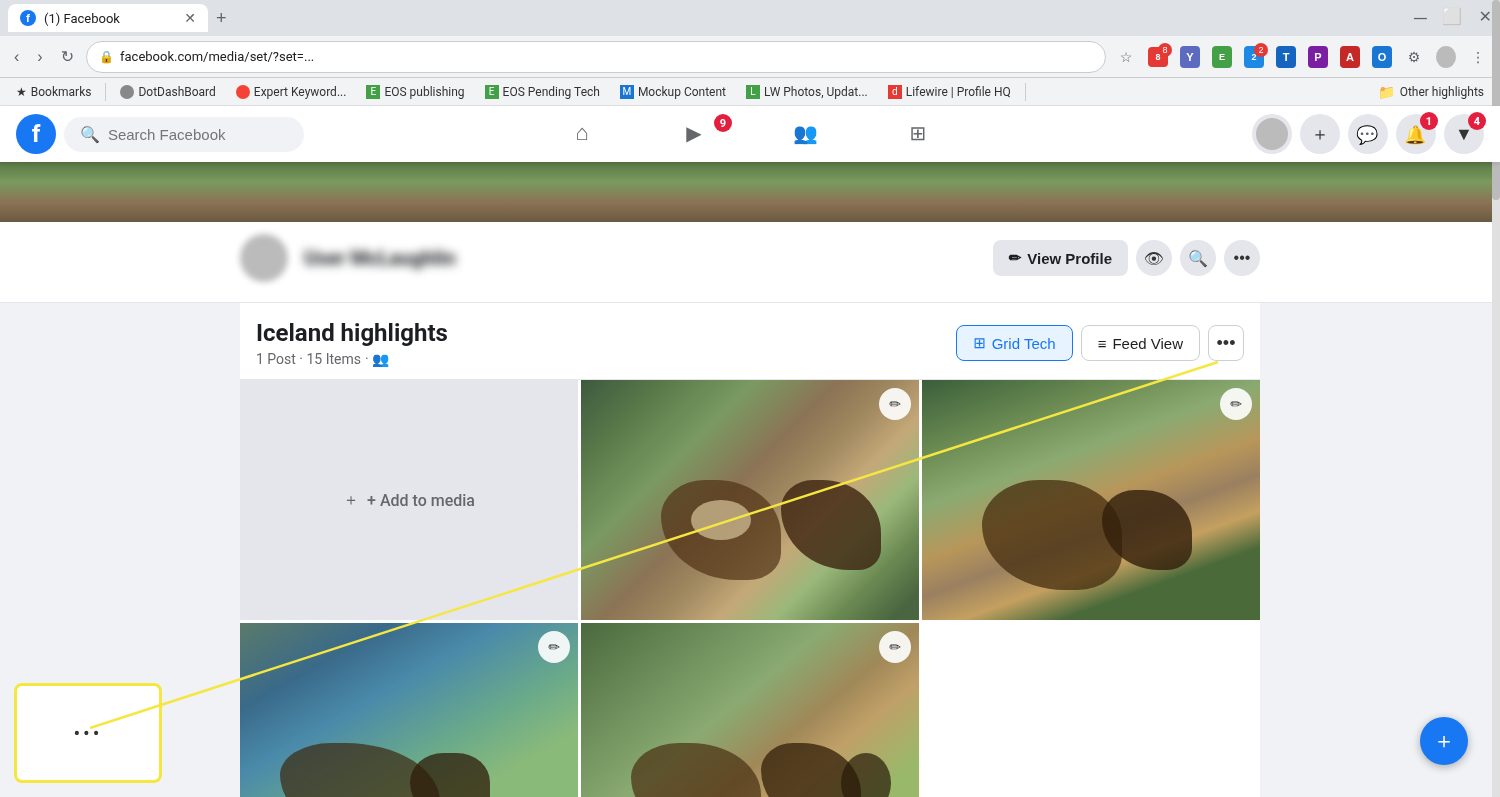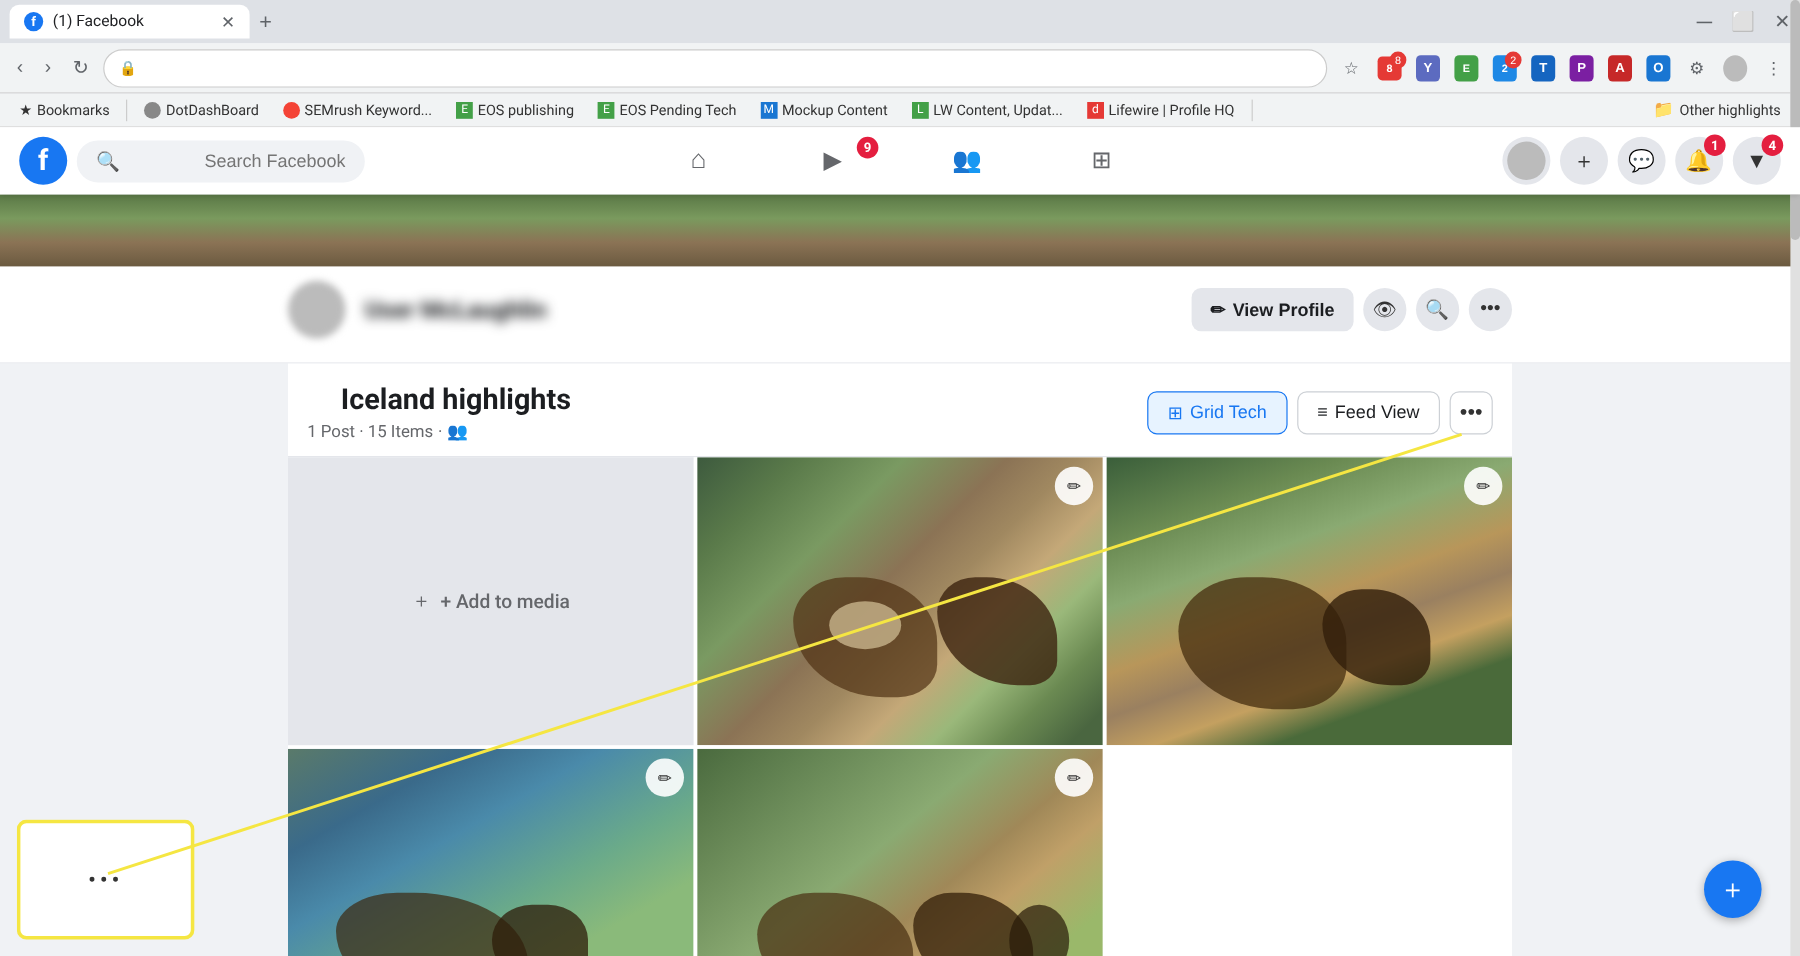--- a/index.html
+++ b/index.html
@@ -24,37 +24,37 @@
 
     .bookmarks-bar { display: flex; align-items: center; height: 28px; padding: 0 8px; background: #f1f3f4; border-bottom: 1px solid #e0e0e0; font-size: 12px; gap: 4px; overflow: hidden; }
     .bookmark-item { display: flex; align-items: center; gap: 4px; padding: 2px 8px; border-radius: 4px; cursor: pointer; white-space: nowrap; color: #333; }
     .bookmark-sep { width: 1px; height: 18px; background: #ccc; margin: 0 2px; }
     .other-bookmarks { margin-left: auto; display: flex; align-items: center; gap: 4px; padding: 2px 8px; cursor: pointer; color: #333; }
 
     
     .fb-nav { background: #fff; height: 56px; display: flex; align-items: center; padding: 0 16px; box-shadow: 0 2px 4px rgba(0,0,0,0.1); position: relative; z-index: 10; }
     .fb-logo { width: 40px; height: 40px; background: #1877f2; border-radius: 50%; display: flex; align-items: center; justify-content: center; color: #fff; font-size: 24px; font-weight: bold; flex-shrink: 0; }
     .fb-search { display: flex; align-items: center; background: #f0f2f5; border-radius: 20px; padding: 8px 16px; gap: 8px; width: 240px; margin-left: 8px; }
-    .fb-search input { background: none; border: none; outline: none; font-size: 15px; color: #65676b; width: 100%; text-align: right; }
+    .fb-search input { background: none; border: none; outline: none; font-size: 15px; color: #65676b; width: 100%; }
     .fb-nav-center { display: flex; align-items: center; gap: 0; position: absolute; left: 50%; transform: translateX(-50%); }
     .fb-nav-item { display: flex; align-items: center; justify-content: center; width: 112px; height: 56px; cursor: pointer; border-bottom: 3px solid transparent; position: relative; }
     .fb-badge { position: absolute; top: 8px; right: 22px; background: #e41e3f; color: #fff; border-radius: 50%; width: 18px; height: 18px; font-size: 11px; display: flex; align-items: center; justify-content: center; font-weight: bold; }
     .fb-nav-right { display: flex; align-items: center; gap: 8px; margin-left: auto; }
     .fb-nav-right-btn { width: 40px; height: 40px; background: #e4e6eb; border-radius: 50%; display: flex; align-items: center; justify-content: center; cursor: pointer; font-size: 18px; color: #333; position: relative; }
     .fb-nav-right-btn .badge { position: absolute; top: -2px; right: -2px; background: #e41e3f; color: #fff; border-radius: 50%; width: 18px; height: 18px; font-size: 11px; display: flex; align-items: center; justify-content: center; font-weight: bold; }
 
     
     .profile-strip { background: #fff; padding: 0 0 8px 0; border-bottom: 1px solid #e4e6eb; }
     .profile-info { display: flex; align-items: center; padding: 12px 240px; gap: 16px; }
     .profile-avatar { width: 48px; height: 48px; border-radius: 50%; background: #bbb; overflow: hidden; }
     .profile-name { font-size: 20px; font-weight: 700; color: #1c1e21; filter: blur(4px); }
     .profile-actions { margin-left: auto; display: flex; gap: 8px; }
     .btn-edit-profile { display: flex; align-items: center; gap: 6px; background: #e4e6eb; border: none; border-radius: 8px; padding: 8px 16px; font-size: 15px; font-weight: 600; cursor: pointer; color: #1c1e21; }
     .btn-icon-circle { width: 36px; height: 36px; background: #e4e6eb; border: none; border-radius: 50%; display: flex; align-items: center; justify-content: center; cursor: pointer; font-size: 16px; color: #333; }
-    .album-title { font-size: 24px; font-weight: 700; color: #1c1e21; margin-left: 28px; }
+    .album-title { font-size: 24px; font-weight: 700; color: #1c1e21; }
     .album-meta { font-size: 14px; color: #65676b; margin-top: 4px; display: flex; align-items: center; gap: 4px; }
     .album-controls { display: flex; gap: 8px; margin-left: auto; }
     .album-header-row { display: flex; align-items: center; }
 
     .view-btn { display: flex; align-items: center; gap: 6px; padding: 8px 16px; border-radius: 8px; border: 1px solid #ccd0d5; background: #fff; font-size: 15px; cursor: pointer; color: #1c1e21; font-weight: 500; }
     .view-btn.active { background: #e7f3ff; color: #1877f2; border-color: #1877f2; }
     .view-btn-more { display: flex; align-items: center; justify-content: center; width: 36px; height: 36px; border-radius: 8px; border: 1px solid #ccd0d5; background: #fff; cursor: pointer; font-size: 18px; color: #333; }
     .photo-cell { position: relative; overflow: hidden; cursor: pointer; }
     .photo-edit-btn { position: absolute; top: 8px; right: 8px; width: 32px; height: 32px; background: rgba(255,255,255,0.9); border-radius: 50%; display: flex; align-items: center; justify-content: center; cursor: pointer; font-size: 14px; color: #333; }
     .add-to-album { display: flex; align-items: center; justify-content: center; gap: 8px; height: 240px; background: #e4e6eb; color: #65676b; font-size: 16px; font-weight: 500; cursor: pointer; border-radius: 0; }
@@ -86,20 +86,21 @@
     <span style="color:#5f6368;font-size:16px;cursor:pointer;">✕</span>
   </div>
 </div>
 
 <div class="browser-toolbar">
   <button class="nav-btn">‹</button>
   <button class="nav-btn">›</button>
   <button class="nav-btn">↻</button>
   <div class="address-bar">
     <span class="lock-icon">🔒</span>
+    <span class="address-text">facebook.com/media/set/?set=...</span>
   </div>
   <div class="toolbar-icons">
     <button class="toolbar-icon-btn">☆</button>
     <button class="toolbar-icon-btn" style="position:relative;">
       <div class="ext-icon" style="background:#e53935;font-size:9px;width:20px;height:20px;">8</div>
       <span class="ext-badge">8</span>
     </button>
     <button class="toolbar-icon-btn">
       <div class="ext-icon" style="background:#5c6bc0;">Y</div>
     </button>
@@ -135,37 +136,37 @@
     <span>★</span>
     <span>Bookmarks</span>
   </span>
   <div class="bookmark-sep"></div>
   <span class="bookmark-item">
     <span style="width:14px;height:14px;border-radius:50%;background:#888;display:inline-block;"></span>
     <span>DotDashBoard</span>
   </span>
   <span class="bookmark-item">
     <span style="width:14px;height:14px;border-radius:50%;background:#f44336;display:inline-block;"></span>
-    <span>SEMrush Keyword...</span>
+    <span>Expert Keyword...</span>
   </span>
   <span class="bookmark-item">
     <span style="width:14px;height:14px;background:#43a047;display:inline-block;font-size:10px;color:#fff;text-align:center;line-height:14px;">E</span>
     <span>EOS publishing</span>
   </span>
   <span class="bookmark-item">
     <span style="width:14px;height:14px;background:#43a047;display:inline-block;font-size:10px;color:#fff;text-align:center;line-height:14px;">E</span>
     <span>EOS Pending Tech</span>
   </span>
   <span class="bookmark-item">
     <span style="width:14px;height:14px;background:#1976d2;display:inline-block;font-size:10px;color:#fff;text-align:center;line-height:14px;">M</span>
     <span>Mockup Content</span>
   </span>
   <span class="bookmark-item">
     <span style="width:14px;height:14px;background:#43a047;display:inline-block;font-size:10px;color:#fff;text-align:center;line-height:14px;">L</span>
-    <span>LW Content, Updat...</span>
+    <span>LW Photos, Updat...</span>
   </span>
   <span class="bookmark-item">
     <span style="width:14px;height:14px;background:#e53935;display:inline-block;font-size:10px;color:#fff;text-align:center;line-height:14px;">d</span>
     <span>Lifewire | Profile HQ</span>
   </span>
   <div class="bookmark-sep"></div>
   <span class="other-bookmarks">
     <span style="font-size:14px;">📁</span>
     <span>Other highlights</span>
   </span>

